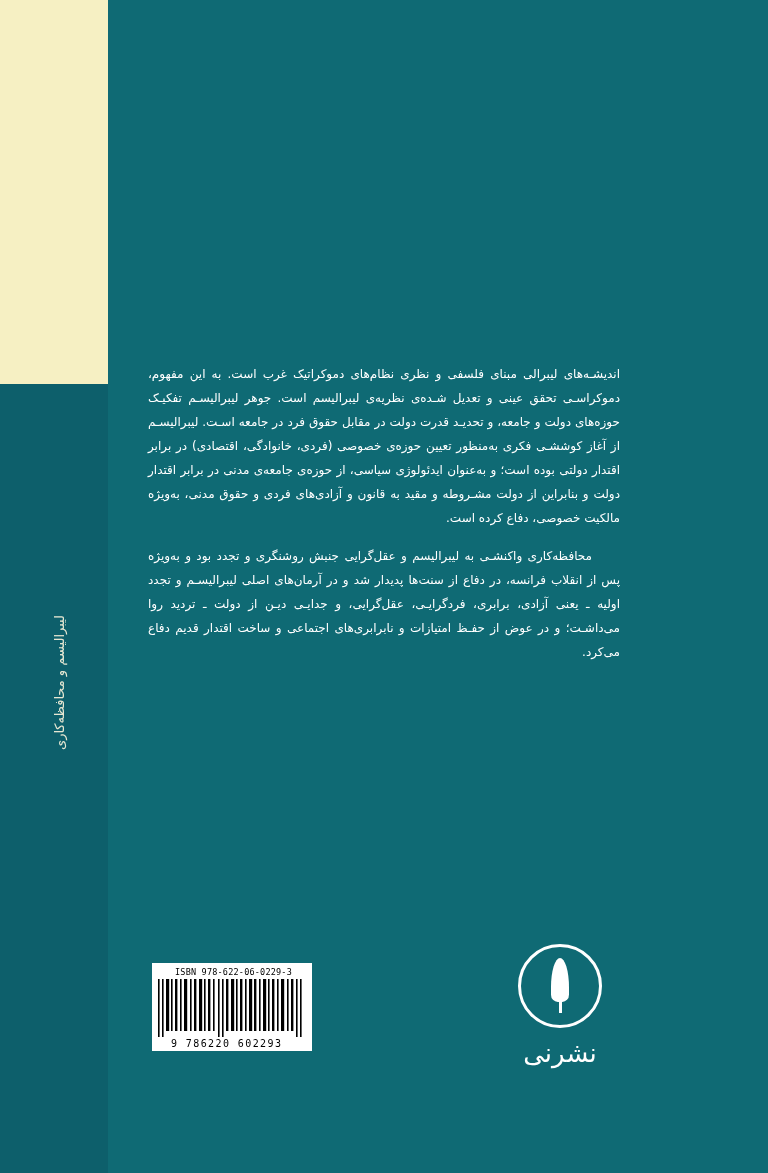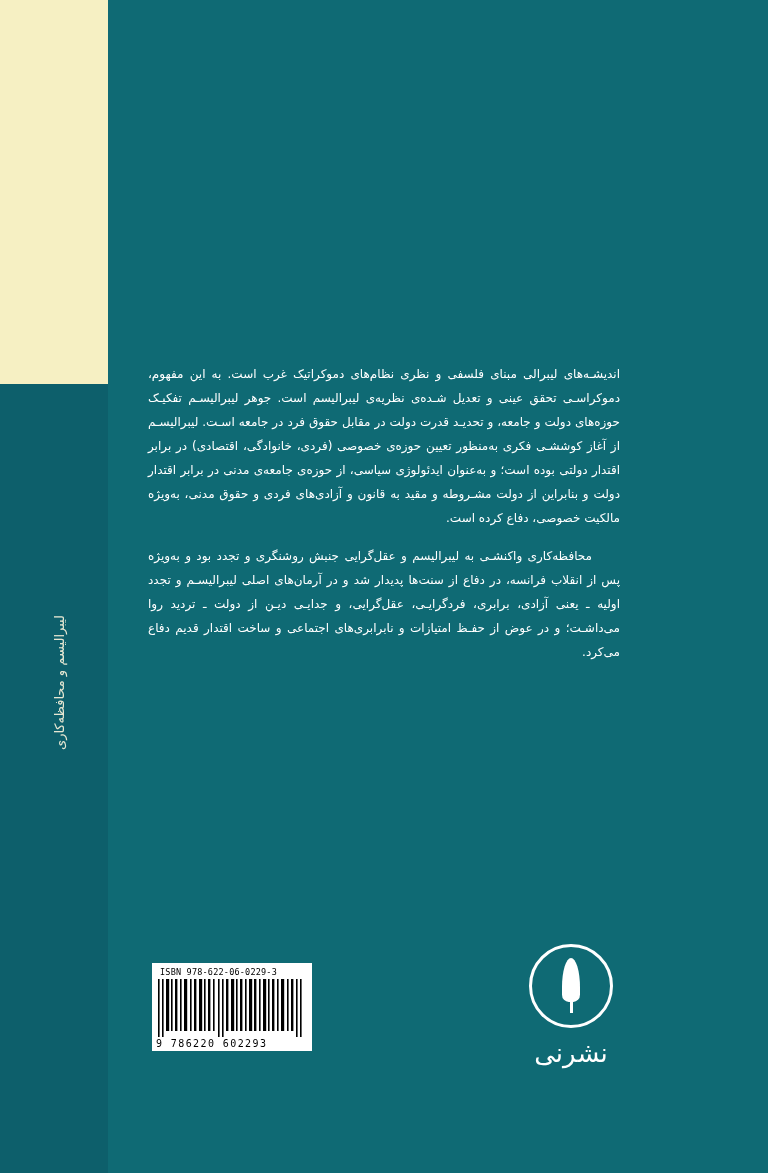--- a/index.html
+++ b/index.html
@@ -74,21 +74,21 @@
   .para.indent {
     text-indent: 28px;
   }
   
   .barcode-box {
     position: absolute;
     left: 152px;
     top: 963px;
     width: 160px;
     background: #ffffff;
-    padding: 4px 4px 2px 4px;
+    padding: 4px 4px 2px 19px;
     box-sizing: border-box;
   }
   .isbn-text {
     font-family: "DejaVu Sans Mono", "Liberation Mono", monospace;
     font-size: 8.5px;
     color: #000;
     direction: ltr;
     text-align: left;
     padding-left: 4px;
     margin-bottom: 2px;
@@ -105,21 +105,21 @@
     font-size: 10px;
     color: #000;
     direction: ltr;
     text-align: left;
     letter-spacing: 1.4px;
     margin-top: 1px;
   }
   
   .logo-wrap {
     position: absolute;
-    right: 137px;
+    right: 148px;
     top: 944px;
     width: 120px;
     text-align: center;
     color: #ffffff;
   }
   .logo-circle {
     width: 78px;
     height: 78px;
     border: 3px solid #ffffff;
     border-radius: 50%;

